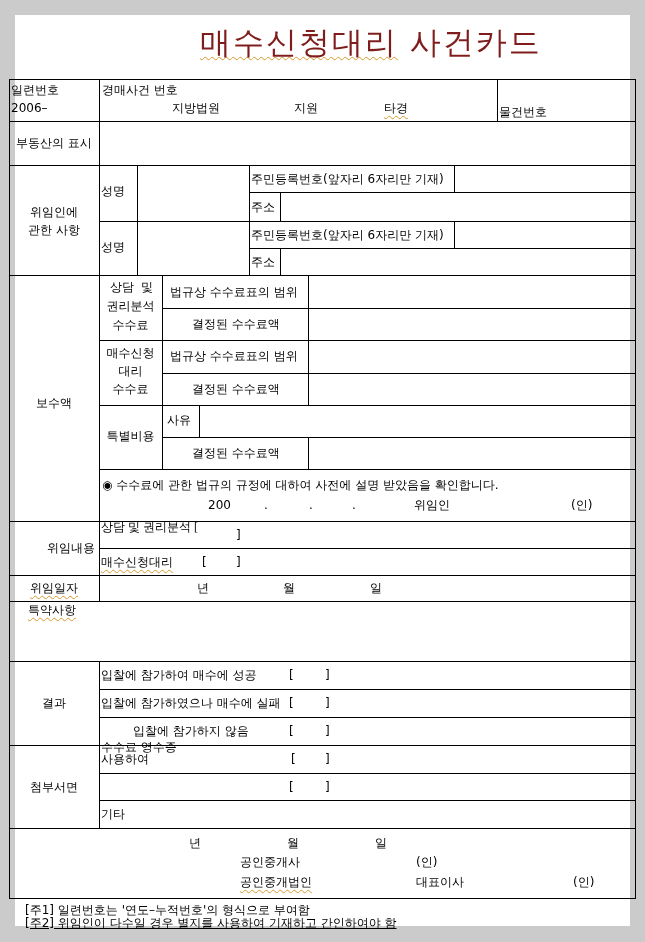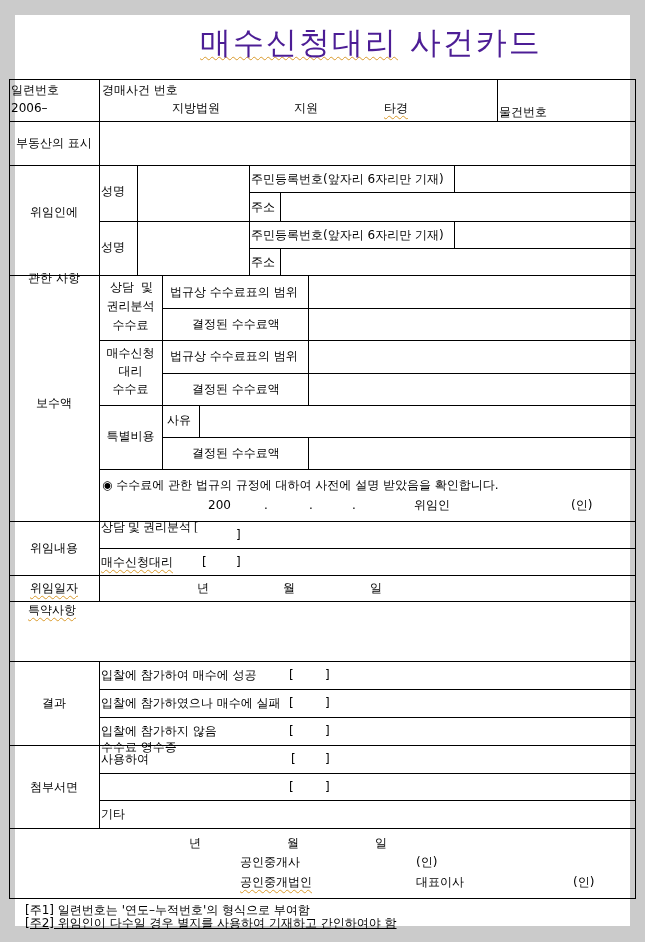--- a/index.html
+++ b/index.html
@@ -5,21 +5,21 @@
   html, body { margin:0; padding:0; }
   body {
     width:645px; height:942px; background:#cbcbcb; position:relative; overflow:hidden;
     font-family:"DejaVu Sans", "Liberation Sans", sans-serif; color:#000;
   }
   .page {
     position:absolute; left:15px; top:15px; width:615px; height:911px; background:#fff;
   }
   .title {
     position:absolute; left:200px; top:22px; font-size:31px; letter-spacing:2px;
-    font-family:"DejaVu Serif", "Liberation Serif", serif; color:#4c1d95;
+    font-family:"DejaVu Serif", "Liberation Serif", serif; color:#7f1d1d;
   }
   .squiggle {
     text-decoration: underline wavy #d99a2b; text-decoration-thickness:1px; text-underline-offset:3px;
   }
   .t { position:absolute; font-size:12px; line-height:14px; white-space:nowrap; }
   .ln { position:absolute; background:#000; }
   .h { height:1px; }
   .v { width:1px; }
   .outer { position:absolute; border:1px solid #000; box-sizing:border-box; }
   .center { text-align:center; }
@@ -57,21 +57,21 @@
 <div class="ln v" style="left:249px; top:165px; height:110px;"></div>
 <div class="ln v" style="left:280px; top:192px; height:29px;"></div>
 <div class="ln v" style="left:280px; top:248px; height:27px;"></div>
 <div class="ln v" style="left:454px; top:165px; height:27px;"></div>
 <div class="ln v" style="left:454px; top:221px; height:27px;"></div>
 <div class="ln h" style="left:249px; top:192px; width:387px;"></div>
 <div class="ln h" style="left:99px; top:221px; width:537px;"></div>
 <div class="ln h" style="left:249px; top:248px; width:387px;"></div>
 <div class="ln h" style="left:9px; top:275px; width:627px;"></div>
 <div class="t center" style="left:9px; width:90px; top:205px;">위임인에</div>
-<div class="t center" style="left:9px; width:90px; top:223px;margin-top:48px;">관한 사항</div>
+<div class="t center" style="left:9px; width:90px; top:223px;">관한 사항</div>
 <div class="t" style="left:101px; top:184px;">성명</div>
 <div class="t" style="left:251px; top:172px;">주민등록번호(앞자리 6자리만 기재)</div>
 <div class="t" style="left:251px; top:200px;">주소</div>
 <div class="t" style="left:101px; top:240px;">성명</div>
 <div class="t" style="left:251px; top:228px;">주민등록번호(앞자리 6자리만 기재)</div>
 <div class="t" style="left:251px; top:255px;">주소</div>
 
 <div class="ln v" style="left:99px; top:275px; height:246px;"></div>
 <div class="ln v" style="left:162px; top:275px; height:194px;"></div>
 <div class="ln v" style="left:308px; top:275px; height:130px;"></div>
@@ -108,21 +108,21 @@
 <div class="t" style="left:264px; top:498px;">.</div>
 <div class="t" style="left:309px; top:498px;">.</div>
 <div class="t" style="left:352px; top:498px;">.</div>
 <div class="t" style="left:414px; top:498px;">위임인</div>
 <div class="t" style="left:571px; top:498px;">(인)</div>
 
 <div class="ln v" style="left:99px; top:521px; height:80px;"></div>
 <div class="ln h" style="left:99px; top:548px; width:537px;"></div>
 <div class="ln h" style="left:9px; top:575px; width:627px;"></div>
 <div class="ln h" style="left:9px; top:601px; width:627px;"></div>
-<div class="t center" style="left:9px; width:90px; top:541px;">위임내용</div>
+<div class="t center" style="left:26px; width:90px; top:541px;">위임내용</div>
 <div class="t" style="left:101px; top:520px;font-family:Liberation Serif, serif;">상담 및 권리분석 [</div>
 <div class="t" style="left:236px; top:528px;">]</div>
 <div class="t squiggle" style="left:101px; top:555px;">매수신청대리</div>
 <div class="t" style="left:202px; top:555px;">[</div>
 <div class="t" style="left:236px; top:555px;">]</div>
 
 <div class="t center squiggle" style="left:9px; width:90px; top:581px;">위임일자</div>
 <div class="t" style="left:197px; top:581px;">년</div>
 <div class="t" style="left:283px; top:581px;">월</div>
 <div class="t" style="left:370px; top:581px;">일</div>
@@ -135,21 +135,21 @@
 <div class="ln h" style="left:99px; top:689px; width:537px;"></div>
 <div class="ln h" style="left:99px; top:717px; width:537px;"></div>
 <div class="ln h" style="left:9px; top:745px; width:627px;"></div>
 <div class="t center" style="left:9px; width:90px; top:696px;">결과</div>
 <div class="t" style="left:101px; top:668px;">입찰에 참가하여 매수에 성공</div>
 <div class="t" style="left:289px; top:668px;">[</div>
 <div class="t" style="left:325px; top:668px;">]</div>
 <div class="t" style="left:101px; top:696px;">입찰에 참가하였으나 매수에 실패</div>
 <div class="t" style="left:289px; top:696px;">[</div>
 <div class="t" style="left:325px; top:696px;">]</div>
-<div class="t" style="left:101px; top:724px;">입찰에 참가하지 않음</div>
+<div class="t" style="left:101px; top:724px;padding-left:32px;">입찰에 참가하지 않음</div>
 <div class="t" style="left:289px; top:724px;">[</div>
 <div class="t" style="left:325px; top:724px;">]</div>
 
 <div class="ln h" style="left:99px; top:773px; width:537px;"></div>
 <div class="ln h" style="left:99px; top:800px; width:537px;"></div>
 <div class="ln h" style="left:9px; top:828px; width:627px;"></div>
 <div class="t center" style="left:9px; width:90px; top:780px;">첨부서면</div>
 <div class="t" style="left:101px; top:752px;">사용하여</div>
 <div class="t" style="left:291px; top:752px;">[</div>
 <div class="t" style="left:325px; top:752px;">]</div>

